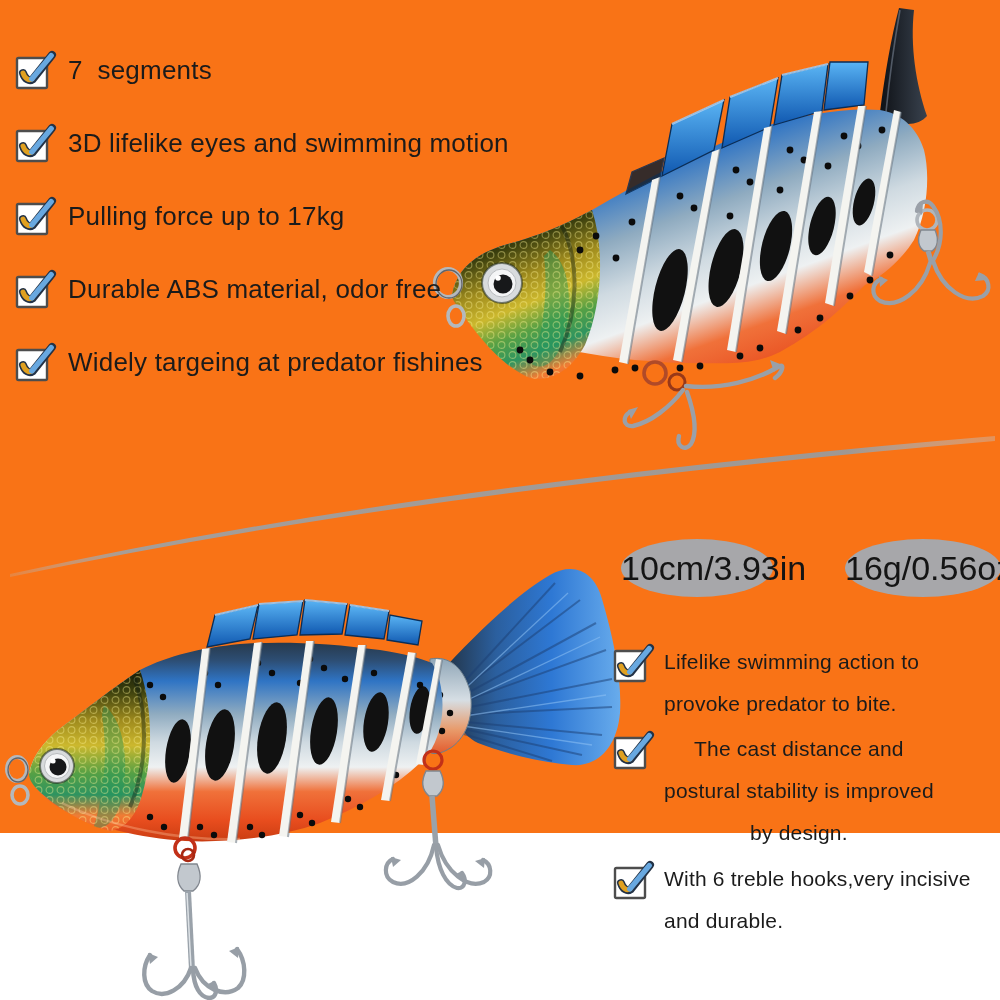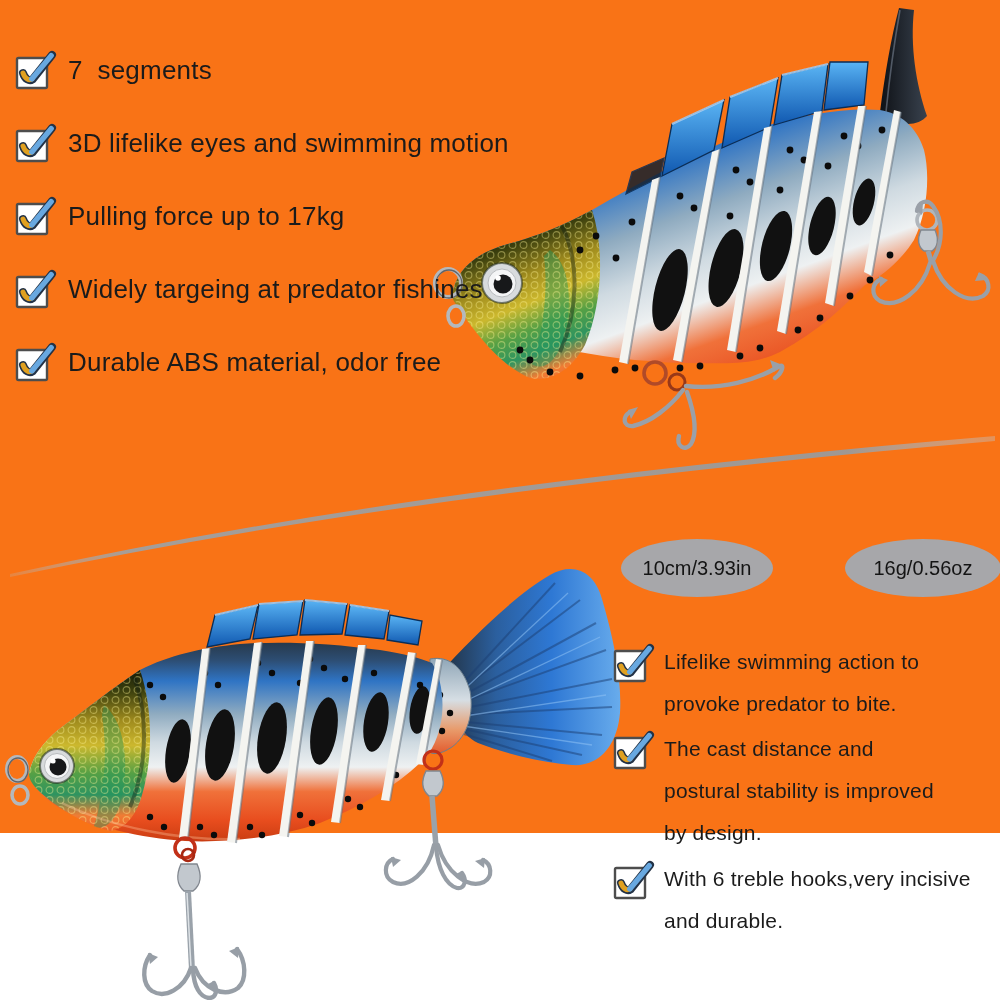--- a/index.html
+++ b/index.html
@@ -5,27 +5,27 @@
   html,body{margin:0;padding:0;}
   body{width:1000px;height:1000px;background:#ffffff;font-family:"Liberation Sans","DejaVu Sans",sans-serif;color:#1b1b1b;overflow:hidden;position:relative;}
   .canvas{position:absolute;left:0;top:0;width:1000px;height:833px;background:#f97316;padding-left:37px;}
   .feat-left{position:absolute;left:14px;top:48px;z-index:3;}
   .feat-row{display:flex;align-items:center;height:44px;margin-bottom:29px;}
   .cb{width:46px;height:40px;flex:0 0 46px;overflow:visible;}
   .feat-label{font-size:26px;line-height:44px;margin-left:8px;white-space:pre-wrap;letter-spacing:.2px;}
   .lure-top{position:absolute;left:430px;top:0;width:570px;height:465px;z-index:1;}
   .divider{position:absolute;left:0;top:420px;width:1000px;height:170px;z-index:0;}
   .badge{position:absolute;background:#a7a7aa;border-radius:50%;text-align:center;z-index:3;}
-  .badge span{font-size:20px;line-height:58px;color:#141414;margin-top:28px;}
+  .badge span{font-size:34px;line-height:58px;color:#141414;margin-top:28px;}
   .badge-size{left:621px;top:539px;width:152px;height:58px;}
   .badge-weight{left:845px;top:539px;width:156px;height:58px;}
   .lure-bottom{position:absolute;left:0;top:555px;width:650px;height:445px;z-index:1;}
   .feat-right{position:absolute;left:612px;top:641px;width:385px;z-index:3;}
   .feat-item{display:flex;align-items:flex-start;margin-bottom:3px;}
-  .feat-item.gap2{margin-bottom:4px;}
+  .feat-item.gap2{margin-bottom:4px;text-align:center;}
   .feat-item .cb{margin-top:2px;}
   .feat-lines{margin-left:6px;font-size:21px;line-height:42px;letter-spacing:.2px;}
 </style>
 </head>
 <body>
 
 <div class="canvas">
 
   <div class="feat-left">
     <div class="feat-row">
@@ -55,30 +55,30 @@
         </svg>
       <span class="feat-label">Pulling force up to 17kg</span>
     </div>
     <div class="feat-row">
       <svg class="cb" viewBox="0 0 46 40">
           <rect x="3" y="8" width="30" height="30" rx="1.5" fill="#fff" stroke="#4d4d4d" stroke-width="2.4"></rect>
           <path d="M9,23 C11,29.5 15.5,31.5 18.5,29.5 L38,5" fill="none" stroke="#233246" stroke-width="8" stroke-linecap="round"></path>
           <path d="M9,23 C11,29 15,30.8 17.8,29" fill="none" stroke="#e0a020" stroke-width="5" stroke-linecap="round"></path>
           <path d="M17.8,29 L37.2,5.6" fill="none" stroke="#68a8e0" stroke-width="5.4" stroke-linecap="round"></path>
         </svg>
+      <span class="feat-label">Durable ABS material, odor free</span>
+    </div>
+    <div class="feat-row">
+      <svg class="cb" viewBox="0 0 46 40">
+          <rect x="3" y="8" width="30" height="30" rx="1.5" fill="#fff" stroke="#4d4d4d" stroke-width="2.4"></rect>
+          <path d="M9,23 C11,29.5 15.5,31.5 18.5,29.5 L38,5" fill="none" stroke="#233246" stroke-width="8" stroke-linecap="round"></path>
+          <path d="M9,23 C11,29 15,30.8 17.8,29" fill="none" stroke="#e0a020" stroke-width="5" stroke-linecap="round"></path>
+          <path d="M17.8,29 L37.2,5.6" fill="none" stroke="#68a8e0" stroke-width="5.4" stroke-linecap="round"></path>
+        </svg>
       <span class="feat-label">Widely targeing at predator fishines</span>
-    </div>
-    <div class="feat-row">
-      <svg class="cb" viewBox="0 0 46 40">
-          <rect x="3" y="8" width="30" height="30" rx="1.5" fill="#fff" stroke="#4d4d4d" stroke-width="2.4"></rect>
-          <path d="M9,23 C11,29.5 15.5,31.5 18.5,29.5 L38,5" fill="none" stroke="#233246" stroke-width="8" stroke-linecap="round"></path>
-          <path d="M9,23 C11,29 15,30.8 17.8,29" fill="none" stroke="#e0a020" stroke-width="5" stroke-linecap="round"></path>
-          <path d="M17.8,29 L37.2,5.6" fill="none" stroke="#68a8e0" stroke-width="5.4" stroke-linecap="round"></path>
-        </svg>
-      <span class="feat-label">Durable ABS material, odor free</span>
     </div>
   </div>
 
   <svg class="divider" viewBox="0 0 1000 170">
     <defs>
       <linearGradient id="dv" x1="0" y1="0" x2="1" y2="0">
         <stop offset="0" stop-color="#b8b8b8" stop-opacity=".25"></stop>
         <stop offset=".12" stop-color="#a0a0a0" stop-opacity=".95"></stop>
         <stop offset=".85" stop-color="#9a9a9a" stop-opacity=".95"></stop>
         <stop offset="1" stop-color="#c2c2c2" stop-opacity=".4"></stop>

